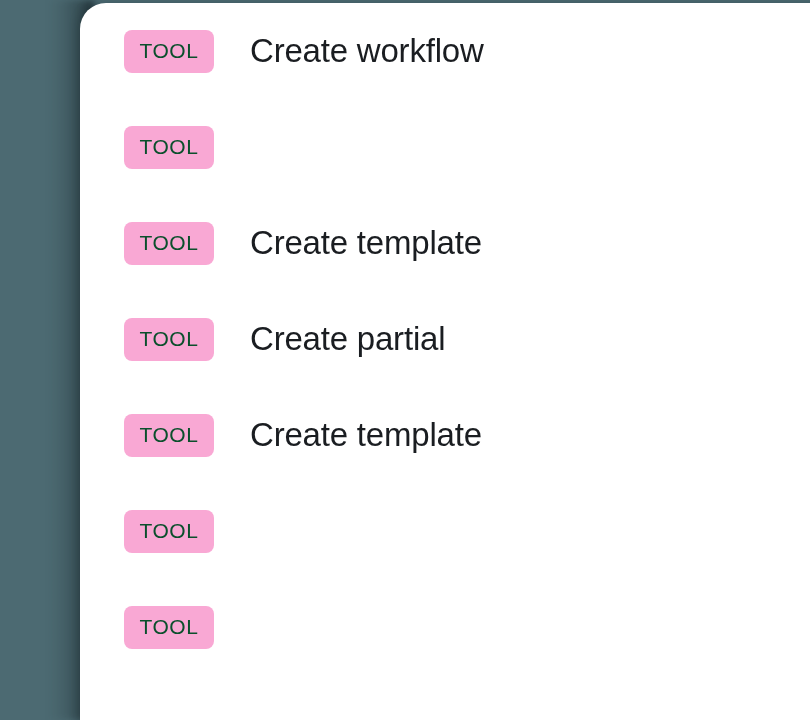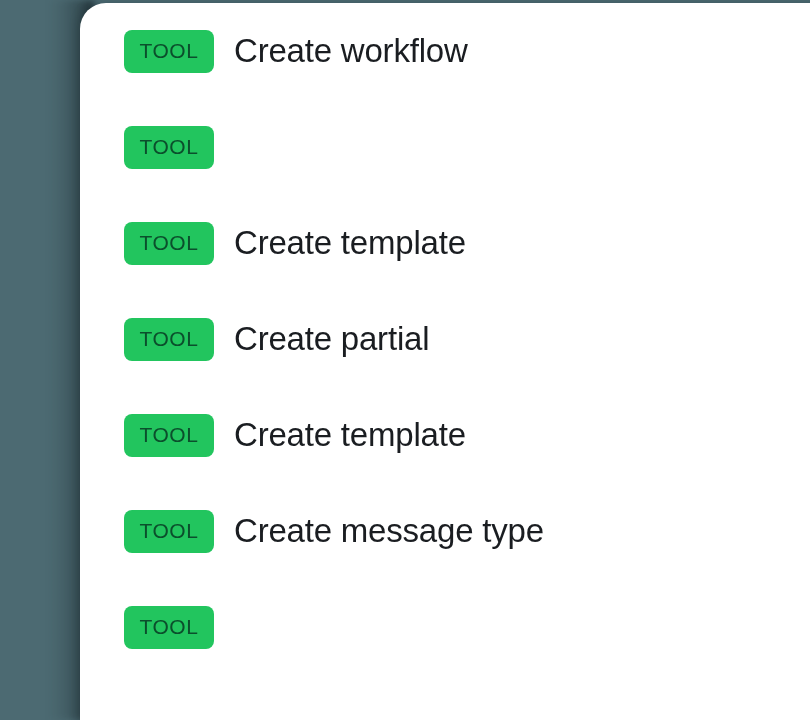--- a/index.html
+++ b/index.html
@@ -67,33 +67,33 @@
     display: flex;
     align-items: center;
     padding-left: 44px;
   }
 
   .tool-badge {
     flex: 0 0 auto;
     width: 90px;
     height: 43px;
     border-radius: 8px;
-    background: #22c55e;
+    background: #f9a8d4;
     color: #0b4f2c;
     font-size: 21px;
     font-weight: 400;
     letter-spacing: 0.6px;
     display: flex;
     align-items: center;
     justify-content: center;
     box-sizing: border-box;
   }
 
   .tool-label {
-    margin-left: 20px;
+    margin-left: 36px;
     color: #1a1d21;
     font-size: 33px;
     font-weight: 400;
     line-height: 1.1;
     letter-spacing: -0.2px;
     white-space: nowrap;
   }
 </style>
 </head>
 <body>
@@ -124,21 +124,20 @@
         <span class="tool-label">Create partial</span>
       </div>
 
       <div class="tool-row">
         <span class="tool-badge">TOOL</span>
         <span class="tool-label">Create template</span>
       </div>
 
       <div class="tool-row">
         <span class="tool-badge">TOOL</span>
-        <span class="tool-label">Create message type</span>
       </div>
 
       <div class="tool-row">
         <span class="tool-badge">TOOL</span>
       </div>
 
     </div>
   </div>
 
 </div>

